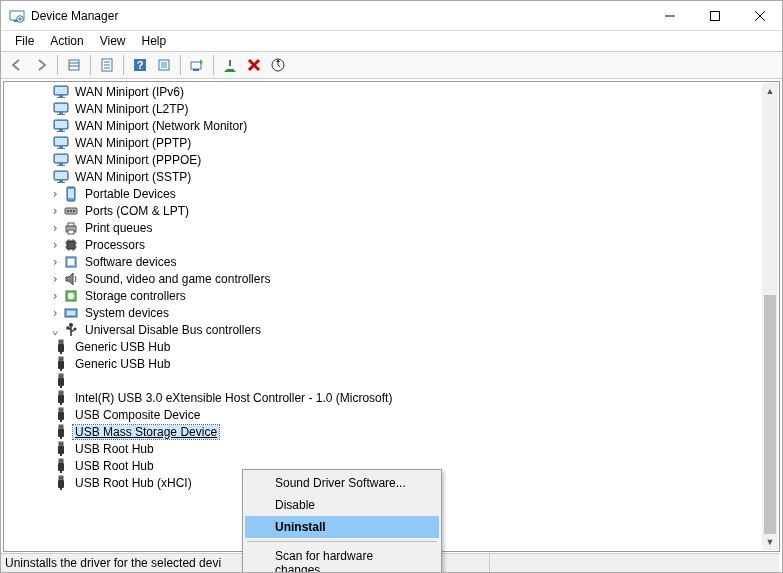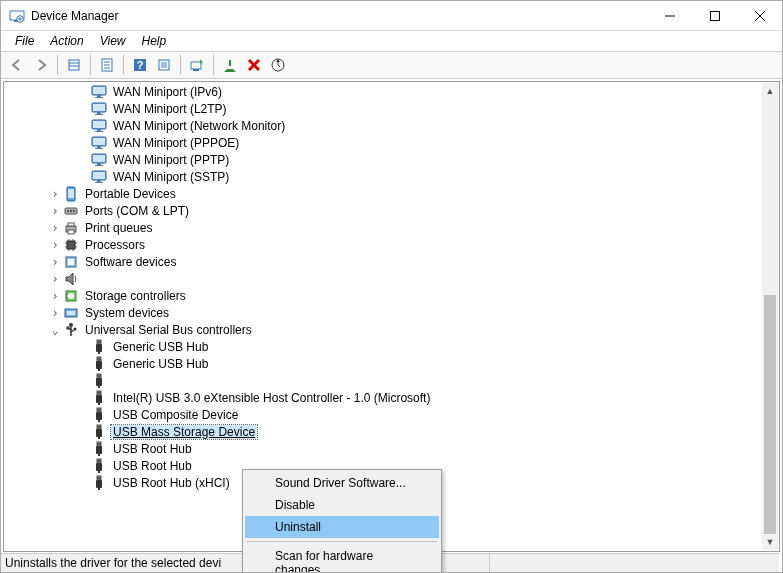--- a/index.html
+++ b/index.html
@@ -36,21 +36,20 @@
     cursor: default;
   }
 
   
   .menubar {
     height: 20px;
     display: flex;
     align-items: center;
     padding-left: 6px;
     gap: 0;
-    font-style: italic;
   }
   .menubar .menu-item {
     padding: 2px 8px;
     cursor: default;
   }
 
   
   .toolbar {
     height: 28px;
     display: flex;
@@ -125,39 +124,39 @@
     display: inline-flex;
     align-items: center; justify-content: center;
   }
   .tree-label { padding: 0 2px; }
   .tree-label.selected {
     background: #cce8ff;
     outline: 1px dotted #666;
     text-decoration: underline;
   }
   .lvl2 { padding-left: 42px; }
-  .lvl3 { padding-left: 32px; margin-left: 38px; }
+  .lvl3 { padding-left: 32px; }
 
   
   .context-menu {
     position: absolute;
     left: 241px; top: 468px;
     width: 200px;
     background: #f0f0f0;
     border: 1px solid #a0a0a0;
     box-shadow: 2px 2px 4px rgba(0,0,0,0.25);
     padding: 2px;
     z-index: 50;
   }
   .menu-r {
     padding: 4px 24px 4px 30px;
     font-size: 12px;
     cursor: default;
   }
-  .menu-r.highlight { background: #90c8f6; }
+  .menu-r.highlight { background: #90c8f6; font-weight: bold; }
   .menu-sep {
     height: 1px;
     background: #c0c0c0;
     margin: 3px 2px;
   }
 
   
   .statusbar {
     position: absolute;
     bottom: 0; left: 0; right: 3px;
@@ -324,33 +323,33 @@
       <div class="tree-row lvl3">
         <span class="tg"></span>
         <span class="dev-icon">
           <svg width="16" height="16" viewBox="0 0 16 16">
             <rect x="1" y="2" width="14" height="9" rx="1" fill="#7fb2e5" stroke="#2e5d94"></rect>
             <rect x="2" y="3" width="12" height="7" fill="#cfe6f7"></rect>
             <rect x="6" y="11" width="4" height="2" fill="#5a7ea3"></rect>
             <rect x="4" y="13" width="8" height="1" fill="#5a7ea3"></rect>
           </svg>
         </span>
-        <span class="tree-label">WAN Miniport (PPPOE)</span>
+        <span class="tree-label">WAN Miniport (PPTP)</span>
       </div>
       <div class="tree-row lvl3">
         <span class="tg"></span>
         <span class="dev-icon">
           <svg width="16" height="16" viewBox="0 0 16 16">
             <rect x="1" y="2" width="14" height="9" rx="1" fill="#7fb2e5" stroke="#2e5d94"></rect>
             <rect x="2" y="3" width="12" height="7" fill="#cfe6f7"></rect>
             <rect x="6" y="11" width="4" height="2" fill="#5a7ea3"></rect>
             <rect x="4" y="13" width="8" height="1" fill="#5a7ea3"></rect>
           </svg>
         </span>
-        <span class="tree-label">WAN Miniport (PPTP)</span>
+        <span class="tree-label">WAN Miniport (PPPOE)</span>
       </div>
       <div class="tree-row lvl3">
         <span class="tg"></span>
         <span class="dev-icon">
           <svg width="16" height="16" viewBox="0 0 16 16">
             <rect x="1" y="2" width="14" height="9" rx="1" fill="#7fb2e5" stroke="#2e5d94"></rect>
             <rect x="2" y="3" width="12" height="7" fill="#cfe6f7"></rect>
             <rect x="6" y="11" width="4" height="2" fill="#5a7ea3"></rect>
             <rect x="4" y="13" width="8" height="1" fill="#5a7ea3"></rect>
           </svg>
@@ -418,20 +417,21 @@
         <span class="tree-label">Software devices</span>
       </div>
       <div class="tree-row lvl2">
         <span class="tg">›</span>
         <span class="dev-icon">
           <svg width="16" height="16">
             <path d="M3 6h3l4-4v12l-4-4H3z" fill="#888" stroke="#444"></path>
             <path d="M12 5c1 1 1 5 0 6" fill="none" stroke="#444"></path>
           </svg>
         </span>
+        <span class="tree-label">Sound, video and game controllers</span>
       </div>
       <div class="tree-row lvl2">
         <span class="tg">›</span>
         <span class="dev-icon">
           <svg width="16" height="16">
             <rect x="3" y="3" width="10" height="10" fill="#7bc96f" stroke="#2d7a2d"></rect>
             <circle cx="8" cy="8" r="3" fill="#fff"></circle>
           </svg>
         </span>
         <span class="tree-label">Storage controllers</span>
@@ -450,21 +450,21 @@
         <span class="tg">⌄</span>
         <span class="dev-icon">
           <svg width="16" height="16" viewBox="0 0 16 16">
             <circle cx="8" cy="3" r="2" fill="#333"></circle>
             <line x1="8" y1="5" x2="8" y2="14" stroke="#333" stroke-width="1.5"></line>
             <path d="M8 8 L5 6 M8 10 L11 8" stroke="#333" stroke-width="1.5" fill="none"></path>
             <rect x="3.5" y="4.5" width="3" height="3" fill="#333"></rect>
             <circle cx="12" cy="7" r="1.5" fill="#333"></circle>
           </svg>
         </span>
-        <span class="tree-label">Universal Serial Bus controllers</span>
+        <span class="tree-label">Universal Disable Bus controllers</span>
       </div>
       <div class="tree-row lvl3">
         <span class="tg"></span>
         <span class="dev-icon">
           <svg width="16" height="16" viewBox="0 0 16 16">
             <rect x="6" y="1" width="4" height="4" fill="#888" stroke="#555"></rect>
             <rect x="5" y="5" width="6" height="8" rx="1" fill="#333"></rect>
             <rect x="6.5" y="2" width="1" height="2" fill="#333"></rect>
             <rect x="8.5" y="2" width="1" height="2" fill="#333"></rect>
             <rect x="7" y="13" width="2" height="2" fill="#333"></rect>

